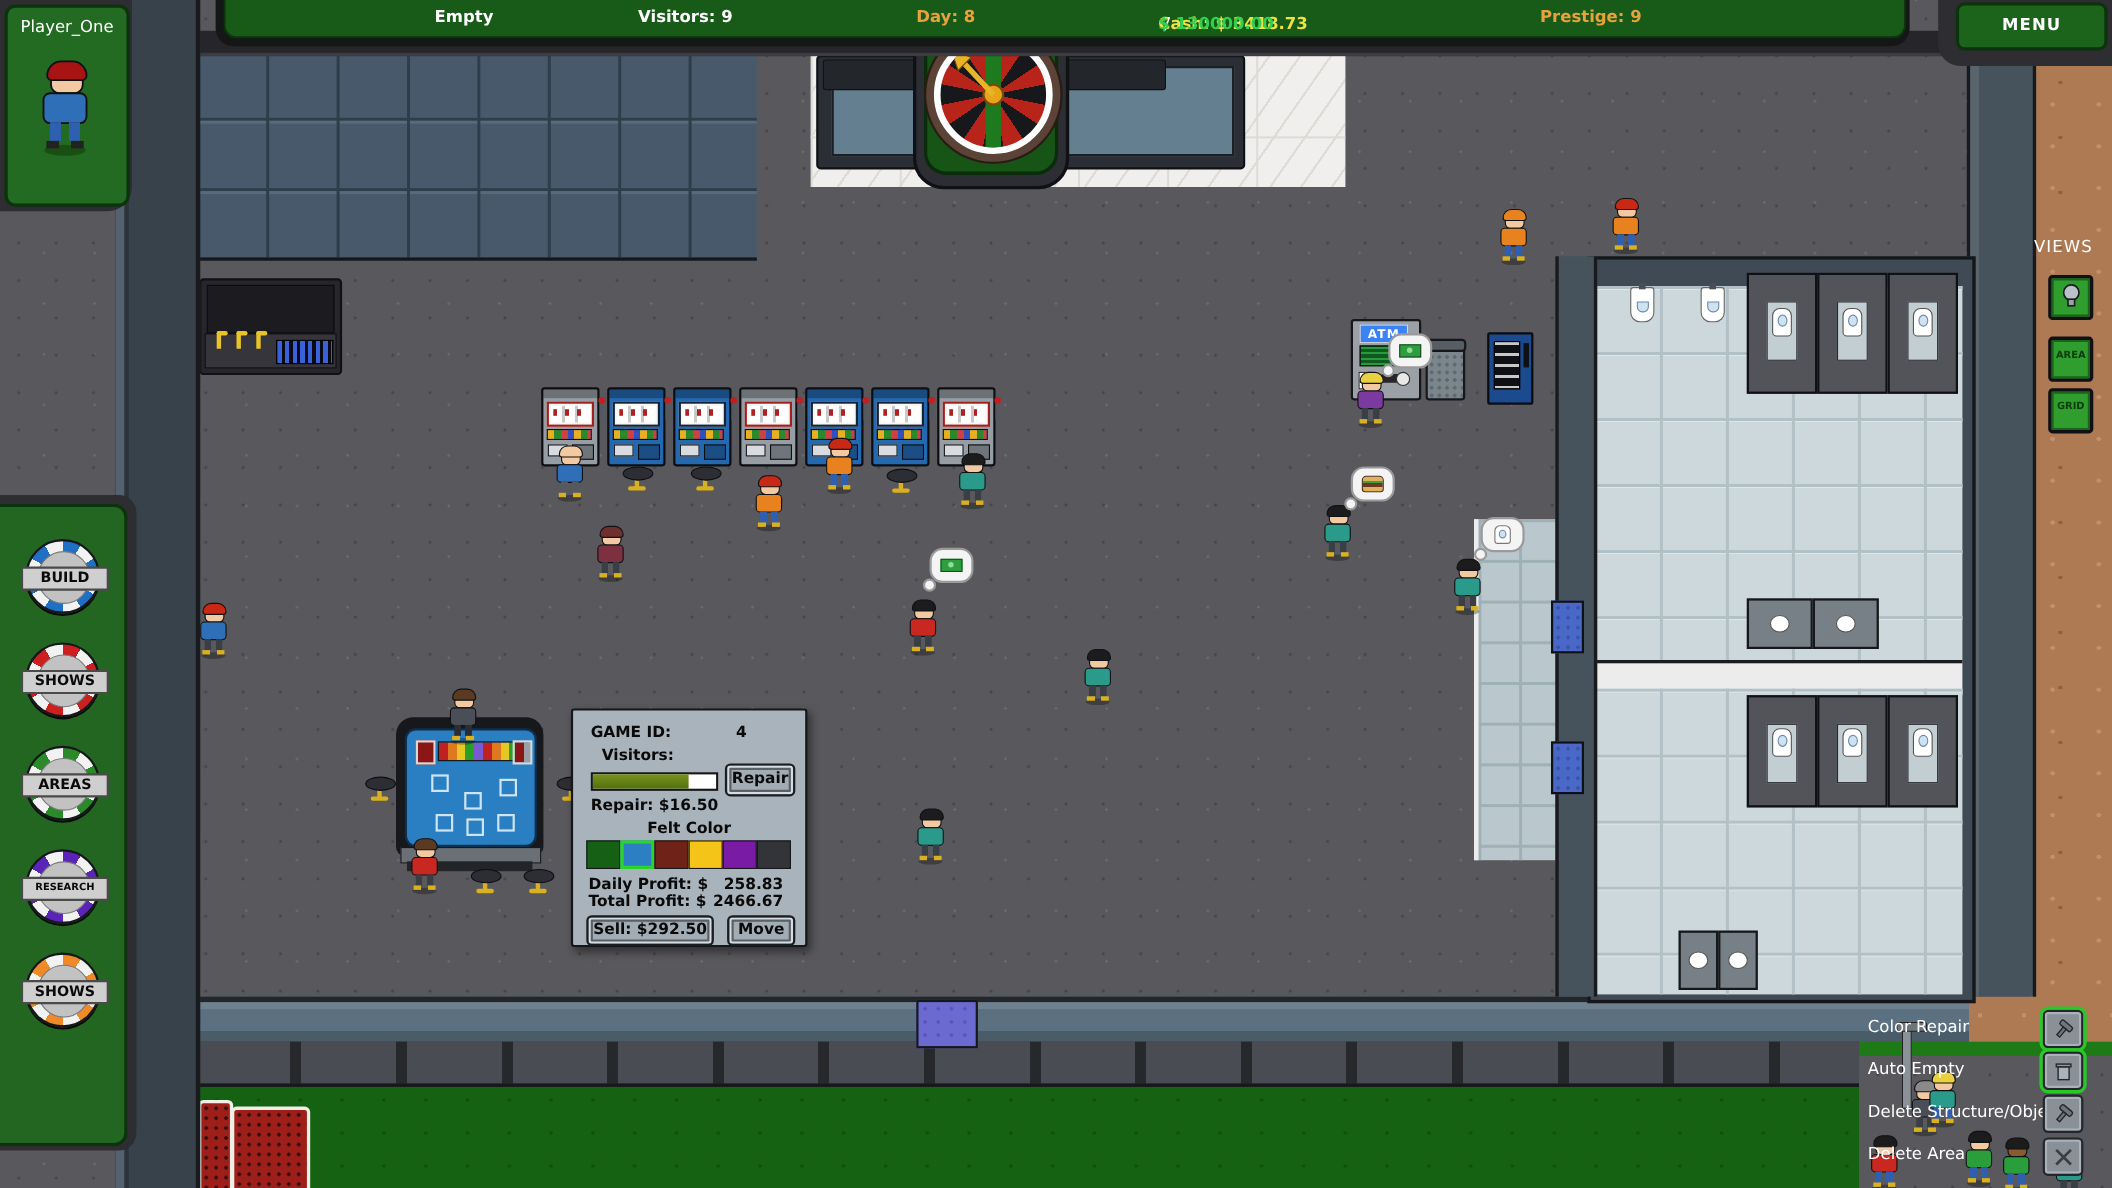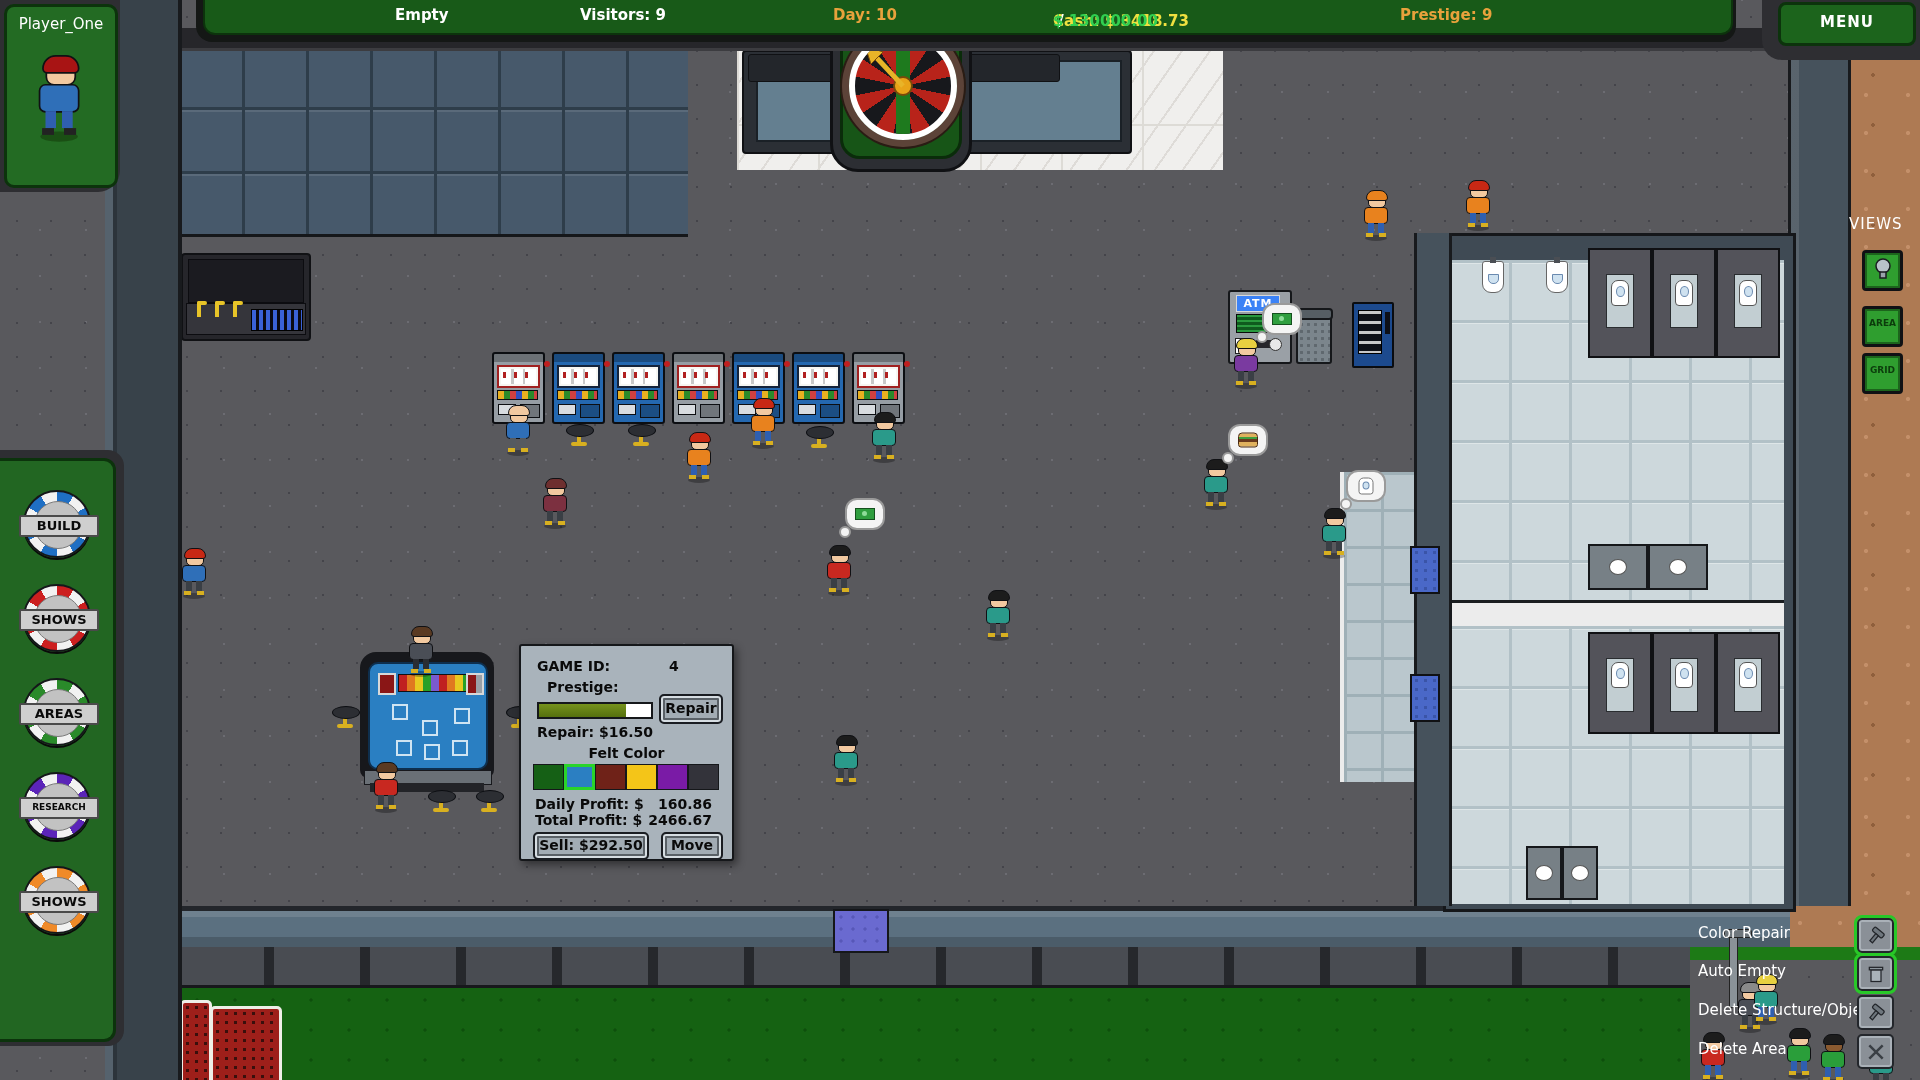--- a/index.html
+++ b/index.html
@@ -617,21 +617,21 @@
       </div>
     </div>
 
   <div class="abs topband"></div>
   <div class="abs leftstrip"></div>
 
   <div class="abs statusbar-tab">
     <div class="statusbar">
       <span style="left:190px;color:#fff;">Empty</span>
       <span style="left:375px;color:#fff;">Visitors: 9</span>
-      <span style="left:628px;color:#e8a23c;">Day: 10</span>
+      <span style="left:628px;color:#e8a23c;">Day: 8</span>
       <span style="left:848px;"><span style="color:#f0e040;">Cash: $ 3418.73</span><span style="color:#ffffff;"> / </span><span style="color:#30d050;">$ 130000.00</span></span>
       <span style="left:1195px;color:#e8a23c;">Prestige: 9</span>
     </div>
   </div>
 
   <div class="abs player-tab">
     <div class="player-panel">
       <div class="player-name">Player_One</div>
       <div class="avatar">
         <div class="person" style="--hair:#a81414;--shirt:#2f6fb8;--pants:#2f5fb0;--skin:#f2c9a0;position:relative;">
@@ -721,29 +721,29 @@
       <div class="opt-btn" style="top: 1034px;">
         <svg width="20" height="20" viewBox="0 0 24 24">
           <path d="M4 4 L20 20 M20 4 L4 20" stroke="#3a3f45" stroke-width="3"></path>
         </svg>
       </div>
     </div>
 
   <div class="abs gpanel">
     <div class="gp-row" style="top:12px;left:16px;">GAME ID:</div>
     <div class="gp-row" style="top:12px;left:148px;width:40px;">4</div>
-    <div class="gp-row" style="top:33px;left:26px;">Prestige:</div>
+    <div class="gp-row" style="top:33px;left:26px;">Visitors:</div>
     <div class="gp-bar">
         <div class="fill" id="cond-fill" style="width: 78%;"></div>
       </div>
     <div class="gbtn" style="left:138px;top:48px;width:60px;height:26px;line-height:24px;">Repair</div>
     <div class="gp-row" style="top:78px;left:16px;">Repair:  $16.50</div>
     <div class="gp-row" style="top:99px;text-align:center;">Felt Color</div>
     <div class="gp-row" style="top:118px;left:12px;font-size:0;" id="swatches"><div class="swatch" style="background: rgb(21, 96, 21);"></div><div class="swatch sel" style="background: rgb(43, 127, 194);"></div><div class="swatch" style="background: rgb(111, 34, 24);"></div><div class="swatch" style="background: rgb(244, 197, 24);"></div><div class="swatch" style="background: rgb(122, 27, 166);"></div><div class="swatch" style="background: rgb(51, 51, 58);"></div></div>
     <div class="gp-row" style="top:150px;left:14px;">Daily Profit:  $</div>
-    <div class="gp-val" style="top:150px;">160.86</div>
+    <div class="gp-val" style="top:150px;">258.83</div>
     <div class="gp-row" style="top:166px;left:14px;">Total Profit:  $</div>
     <div class="gp-val" style="top:166px;">2466.67</div>
     <div class="gbtn" style="left:12px;top:186px;width:112px;height:24px;line-height:22px;">Sell: $292.50</div>
     <div class="gbtn" style="left:140px;top:186px;width:58px;height:24px;line-height:22px;">Move</div>
   </div>
 
 </div>
 
 </body></html>

